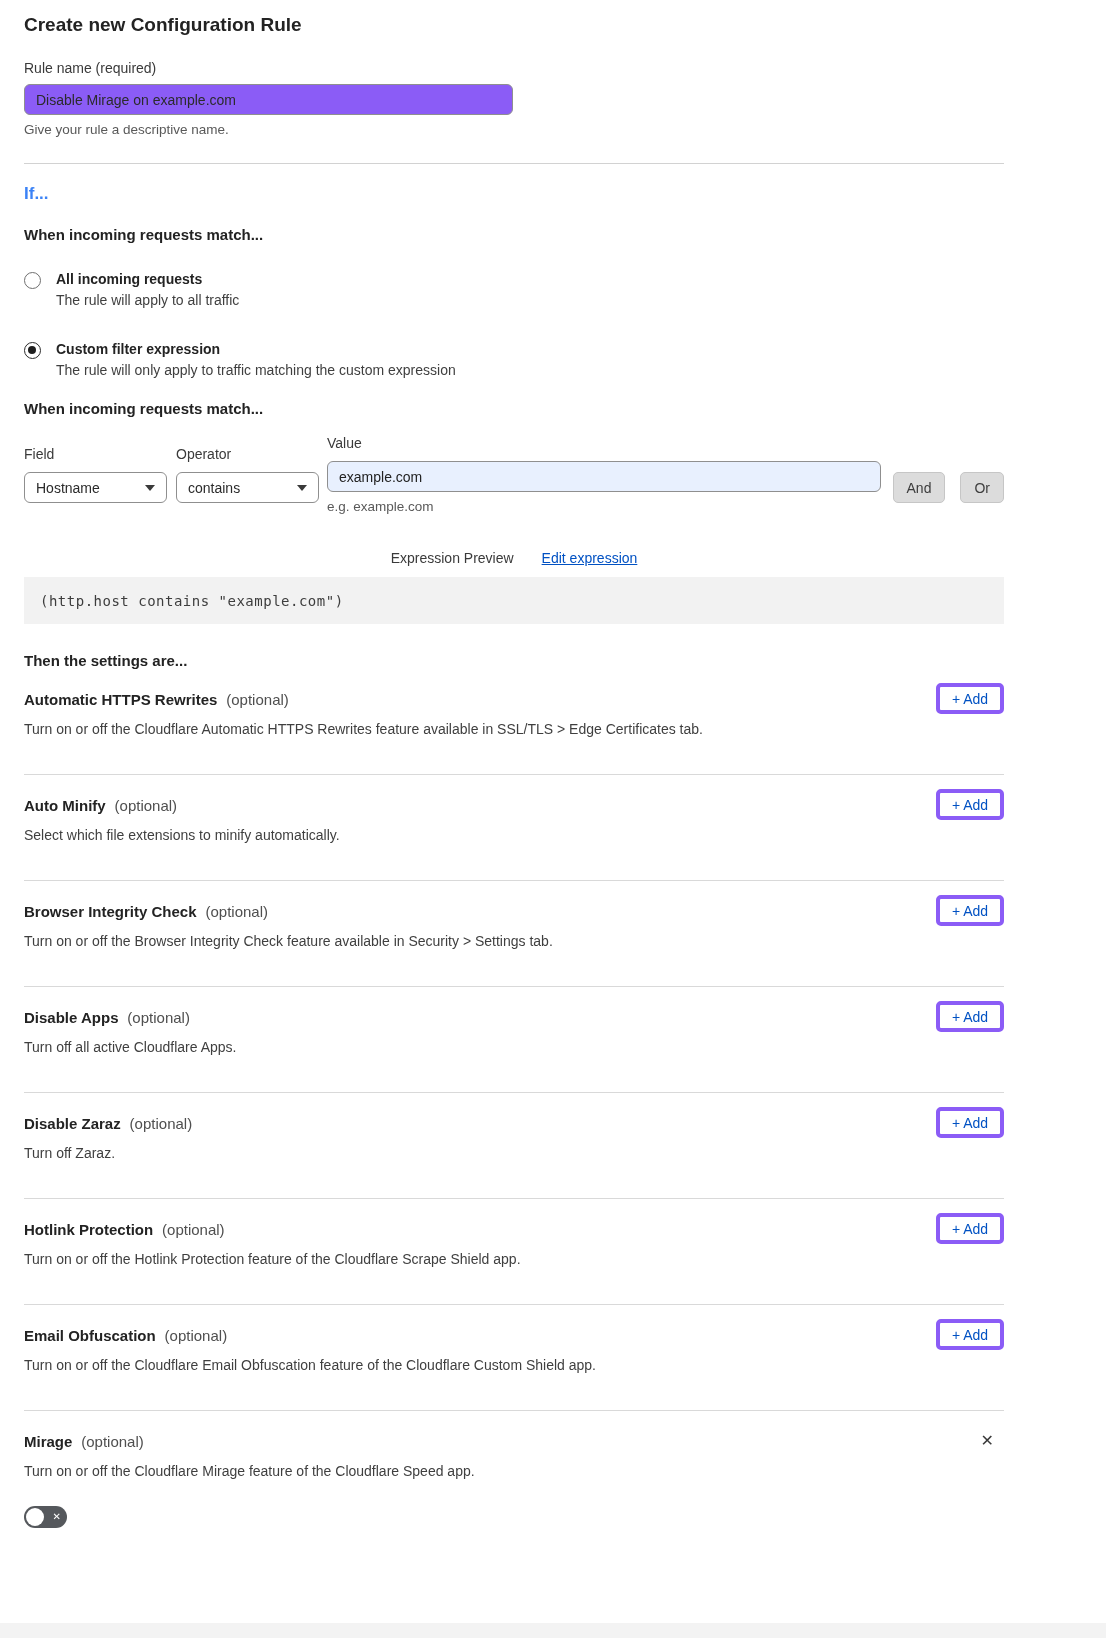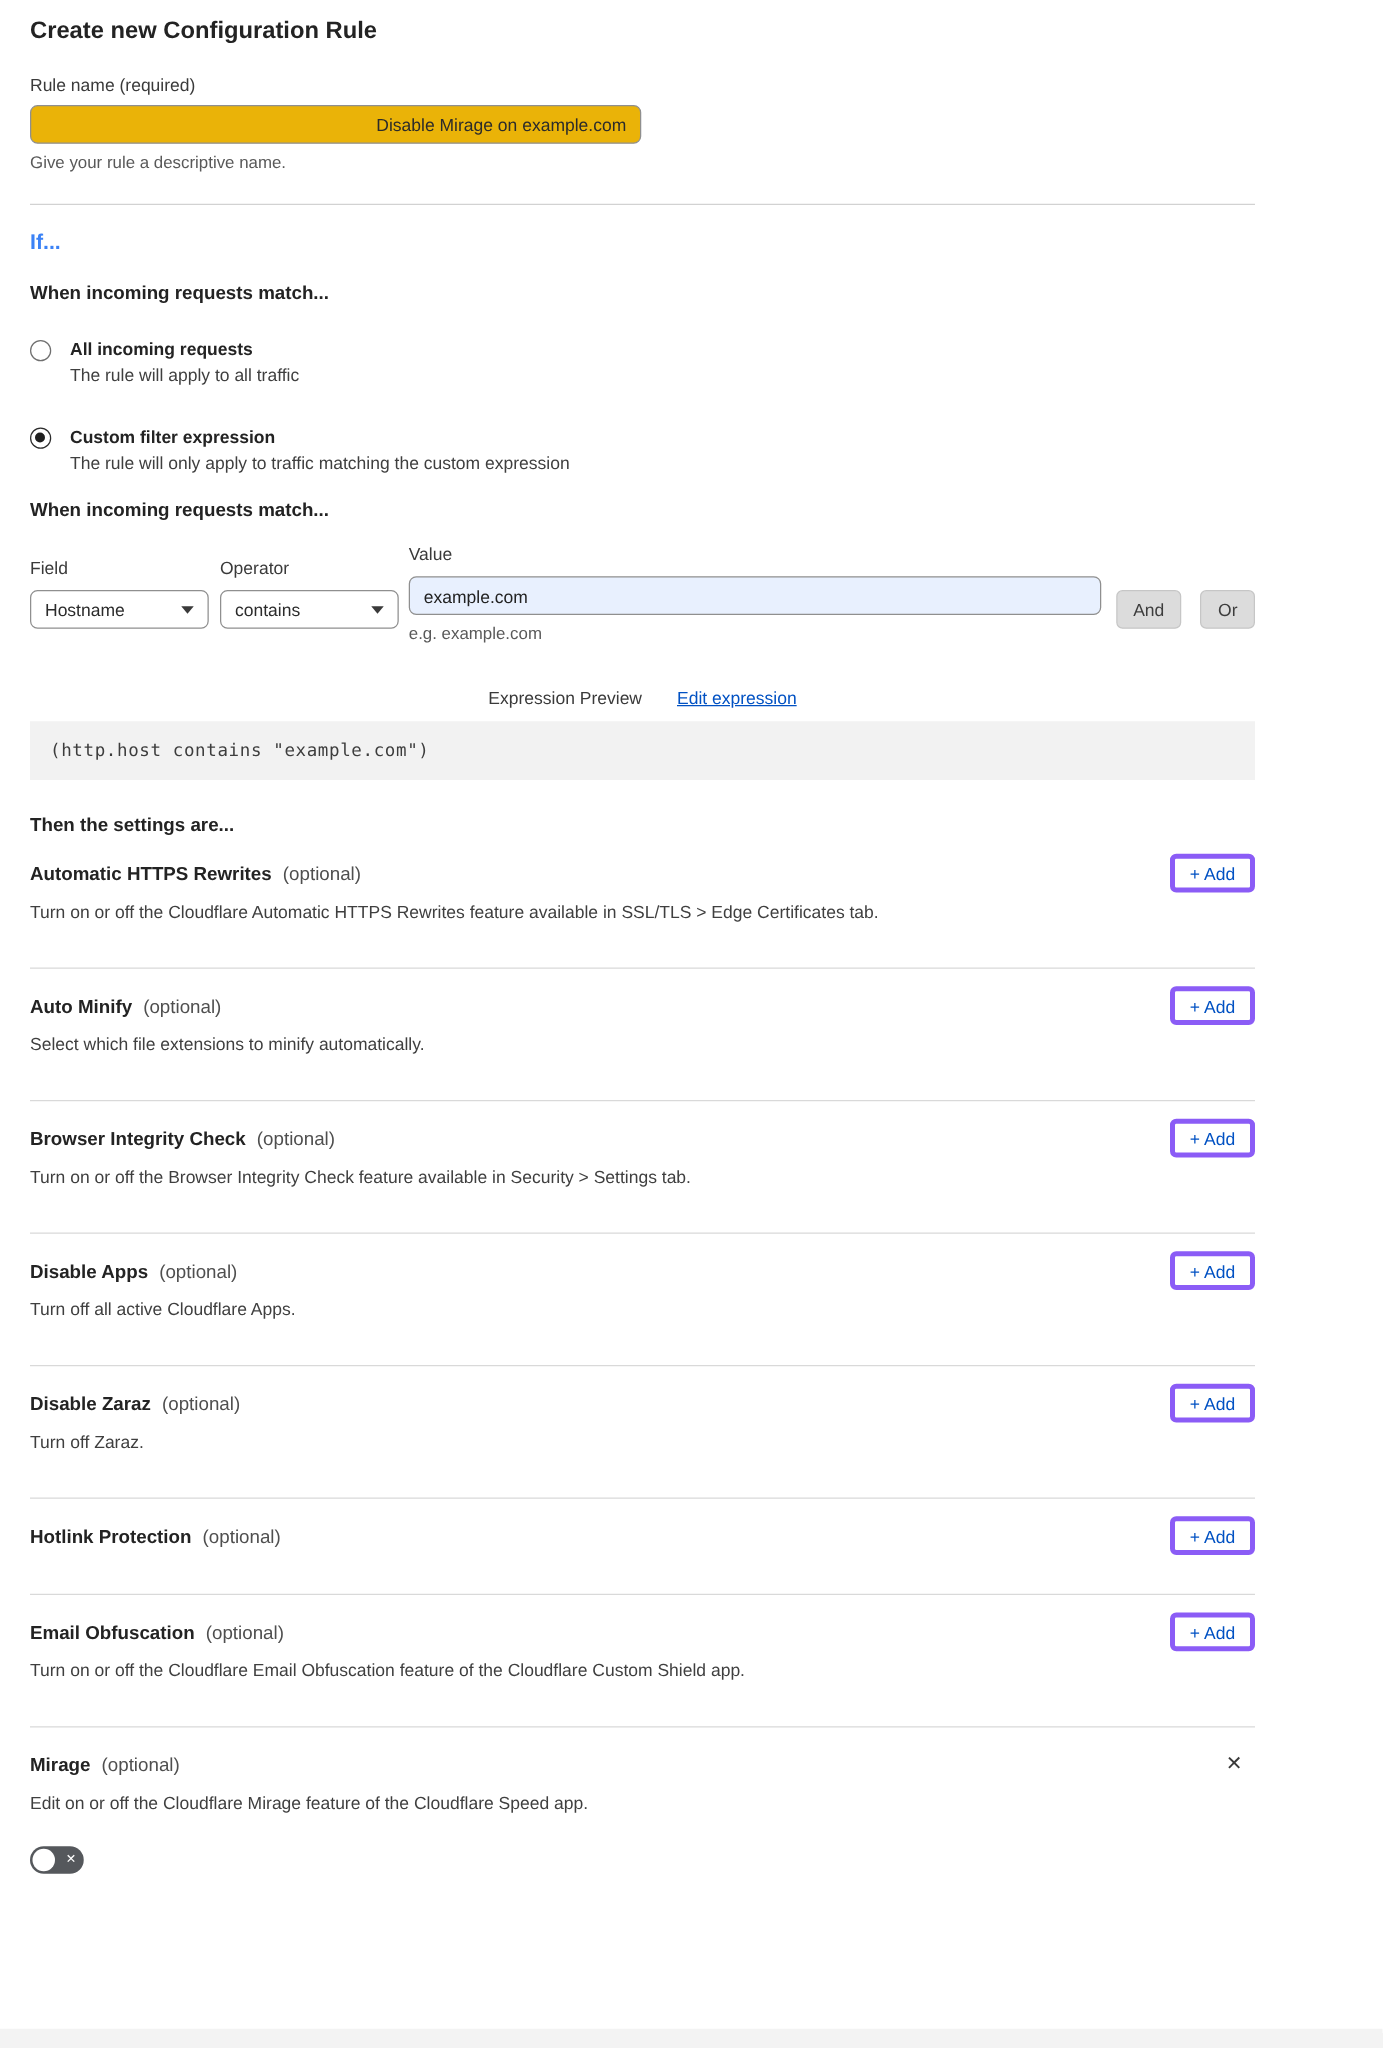--- a/index.html
+++ b/index.html
@@ -5,21 +5,21 @@
   * { box-sizing: border-box; margin: 0; padding: 0; }
   html,body { width:1106px; height:1638px; background:#ffffff; overflow:hidden;
     font-family:"Liberation Sans", sans-serif; color:#2b2b2b; font-size:14px; }
   .page { width:980px; margin-left:24px; position:relative; }
 
   h1.page-title { font-size:19px; font-weight:700; color:#232323; padding-top:14px; }
 
   .field-label { display:block; margin-top:24px; font-size:14px; color:#3a3a3a; }
   .text-input { margin-top:8px; width:489px; height:31px; border:1px solid #8f8f8f;
     border-radius:6px; padding:0 11px; font-size:14px; color:#2b2b2b;
-    font-family:"Liberation Sans", sans-serif; background:#eab308; display:block;text-align:right; }
+    font-family:"Liberation Sans", sans-serif; background:#8b5cf6; display:block; }
   .helper { margin-top:7px; font-size:13.5px; color:#595959; }
 
   .hr { border:none; border-top:1px solid #d2d2d2; margin-top:26px; }
 
   h2.if-heading { margin-top:20px; font-size:17px; font-weight:700; color:#3b82f6; }
   h3.sub-heading { margin-top:22px; font-size:15px; font-weight:700; color:#232323; }
 
   .radio-row { display:flex; margin-top:28px; }
   .radio-row + .radio-row { margin-top:33px; }
   .radio-ctl { width:17px; height:17px; border:1.5px solid #6f6f6f; border-radius:50%;
@@ -191,38 +191,39 @@
     </div>
     <p class="setting-desc">Turn off Zaraz.</p>
     <button class="add-btn">+ Add</button>
   </section>
 
   <section class="setting">
     <div>
       <span class="setting-title">Hotlink Protection</span>
       <span class="setting-optional">(optional)</span>
     </div>
+    <p class="setting-desc">Turn on or off the Hotlink Protection feature of the Cloudflare Scrape Shield app.</p>
     <button class="add-btn">+ Add</button>
   </section>
 
   <section class="setting">
     <div>
       <span class="setting-title">Email Obfuscation</span>
       <span class="setting-optional">(optional)</span>
     </div>
     <p class="setting-desc">Turn on or off the Cloudflare Email Obfuscation feature of the Cloudflare Custom Shield app.</p>
     <button class="add-btn">+ Add</button>
   </section>
 
   <section class="setting last">
     <div>
       <span class="setting-title">Mirage</span>
       <span class="setting-optional">(optional)</span>
     </div>
-    <p class="setting-desc">Edit on or off the Cloudflare Mirage feature of the Cloudflare Speed app.</p>
+    <p class="setting-desc">Turn on or off the Cloudflare Mirage feature of the Cloudflare Speed app.</p>
     <span class="close-x">✕</span>
     <div class="toggle">
       <span class="knob"></span>
       <span class="toggle-x">✕</span>
     </div>
   </section>
 
 </div>
 
 <div class="footer-strip"></div>

